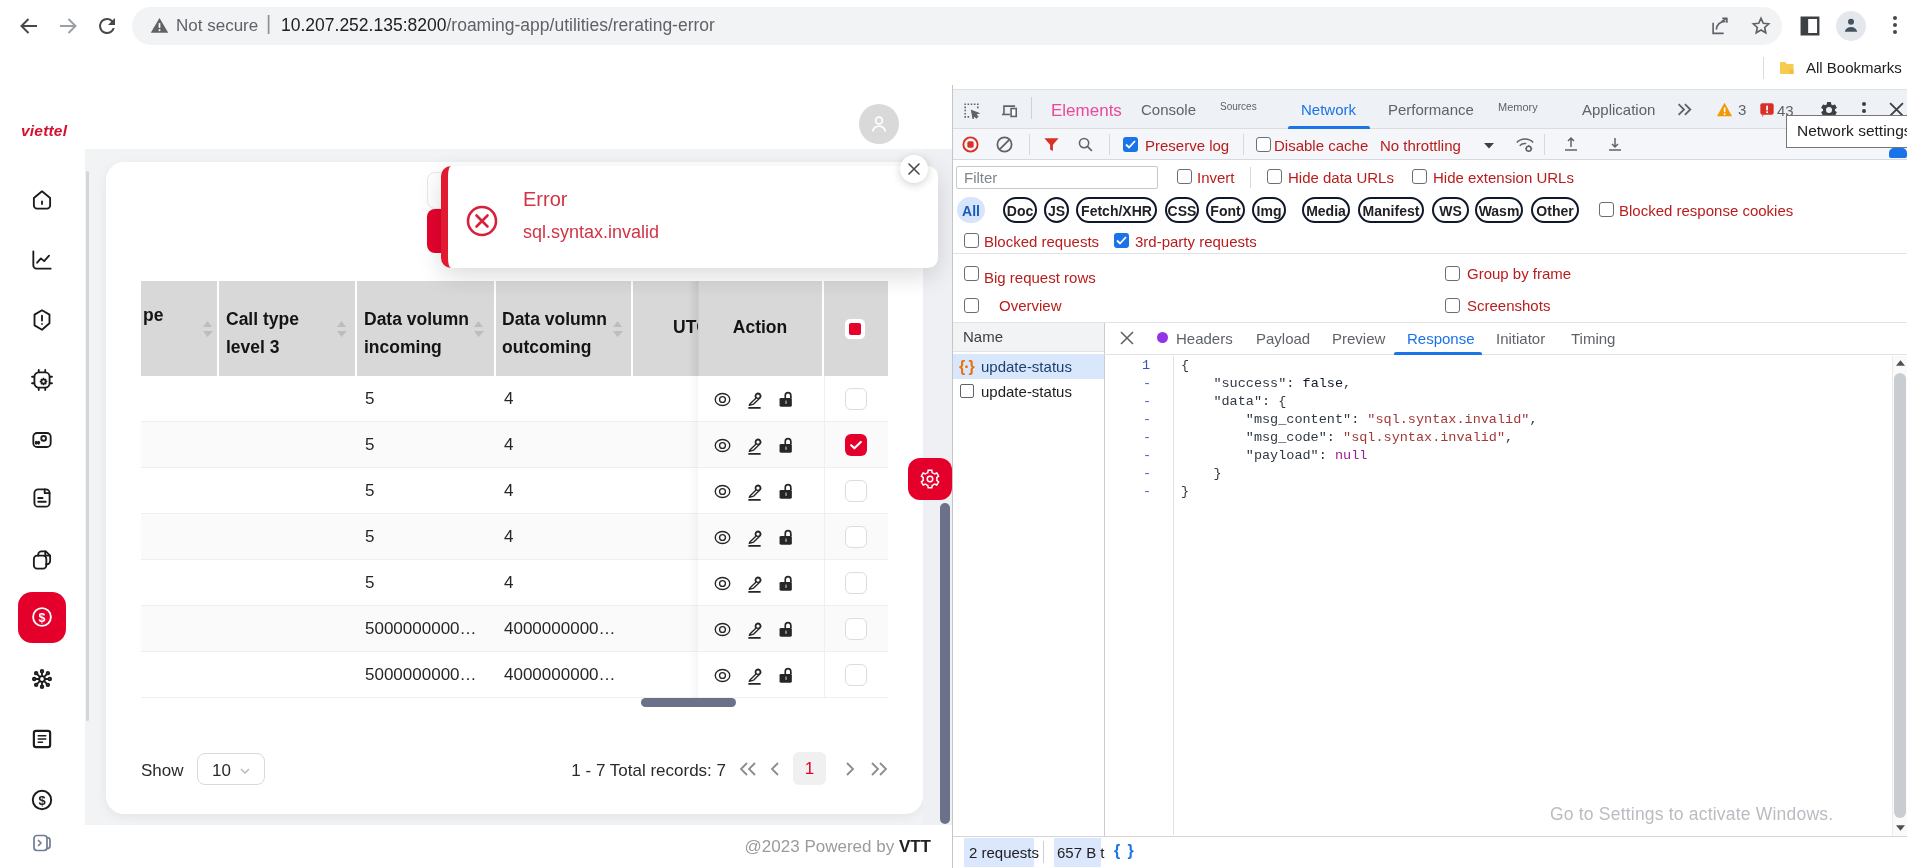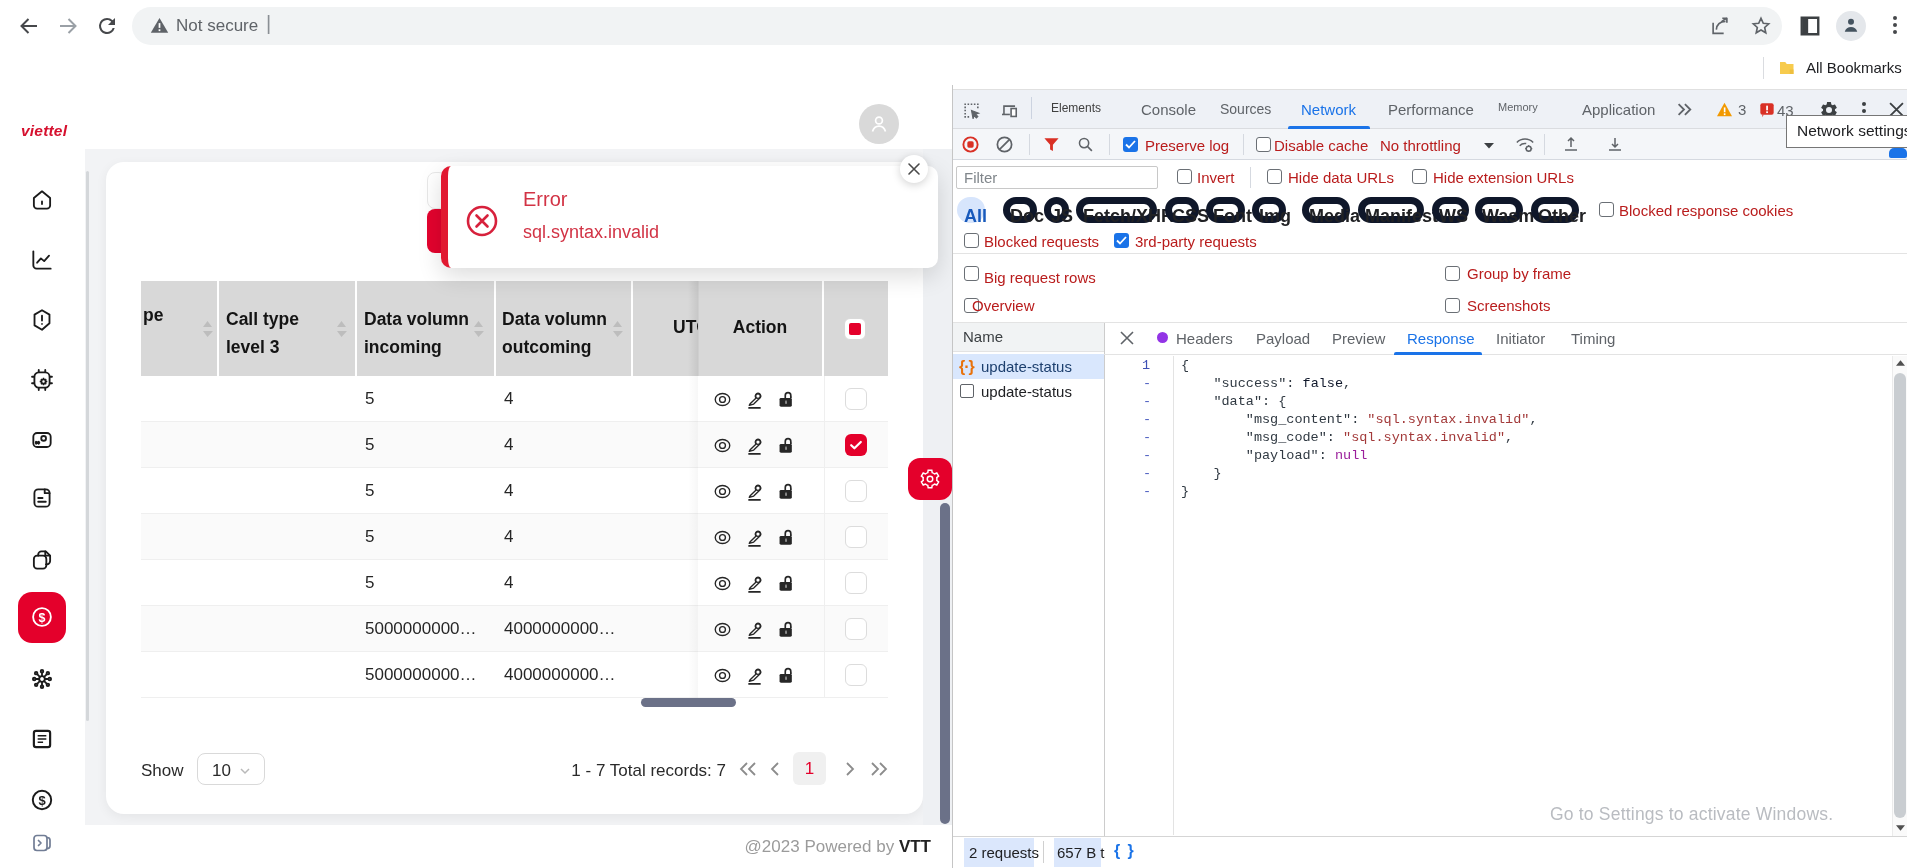--- a/index.html
+++ b/index.html
@@ -4,22 +4,22 @@
 <style>
   * { margin:0; padding:0; box-sizing:border-box; }
   html,body { width:1907px; height:868px; overflow:hidden; background:#fff;
     font-family:"Liberation Sans", sans-serif; }
   .abs { position:absolute; }
   #stage { position:relative; width:1907px; height:684px;text-decoration:underline; }
   svg { display:block; }
   .cb { position:absolute; width:15px; height:15px; border:1.6px solid #6a6f75; border-radius:3px; background:#fff; }
   .cbc { position:absolute; width:15px; height:15px; border-radius:3px; background:#1a73e8; }
   .dtlbl { position:absolute; font-size:15px; color:#b91c1c; white-space:nowrap; }
-  .pill { position:absolute; height:26px; border:7px solid #0f172a; border-radius:13px; background:#fff;
-          color:#202124; font-size:18px; line-height:24px; text-align:right; }
+  .pill { position:absolute; height:26px; border:2px solid #0f172a; border-radius:13px; background:#fff;
+          color:#202124; font-size:14px; line-height:24px; text-align:center; }
 </style>
 </head>
 <body>
 <div id="stage">
 
   <div class="abs" style="left:0;top:0;width:1907px;height:52px;background:#fff;"></div>
   <svg class="abs" style="left:17px;top:14px" width="24" height="24" viewBox="0 0 24 24" fill="none" stroke="#46484b" stroke-width="2">
     <path d="M20 12H4.5"></path>
       <path d="M11.5 5 4.5 12l7 7"></path>
   </svg>
@@ -31,20 +31,21 @@
     <path d="M17.65 6.35A7.96 7.96 0 0 0 12 4a8 8 0 1 0 7.73 10h-2.08A6 6 0 1 1 12 6c1.66 0 3.14.69 4.22 1.78L13 11h7V4z" fill="#46484b"></path>
   </svg>
   <div class="abs" style="left:132px;top:7px;width:1650px;height:38px;border-radius:19px;background:#f1f3f4;"></div>
   <svg class="abs" style="left:150px;top:16px" width="19" height="19" viewBox="0 0 24 24">
     <path d="M12 2.5 23 21H1z" fill="#5f6368"></path>
     <rect x="10.9" y="9" width="2.2" height="6" fill="#fff"></rect>
       <rect x="10.9" y="16.8" width="2.2" height="2.3" fill="#fff"></rect>
   </svg>
   <div class="abs" style="left:176px;top:16px;font-size:17px;color:#5f6368;">Not secure</div>
   <div class="abs" style="left:266px;top:12px;font-size:20px;color:#8a8f94;">|</div>
+  <div class="abs" style="left:281px;top:15px;font-size:17.5px;color:#202124;">10.207.252.135:8200<span style="color:#5f6368">/roaming-app/utilities/rerating-error</span></div>
   <svg class="abs" style="left:1709px;top:15px" width="22" height="22" viewBox="0 0 24 24" fill="none" stroke="#5f6368" stroke-width="1.8">
     <path d="M4.5 8.5V20h11.5"></path>
       <path d="M8 16C8.5 10.5 12.5 7.2 18 7"></path>
       <path d="M14.5 3.5h5v5" stroke-linejoin="round"></path>
       <path d="M19.5 3.5c-2.5 1.2-4.5 2.3-5.9 3.8"></path>
   </svg>
   <svg class="abs" style="left:1750px;top:15px" width="22" height="22" viewBox="0 0 24 24" fill="none" stroke="#5f6368" stroke-width="1.8">
     <path d="M12 3.6l2.5 5.4 5.9.6-4.4 4 1.2 5.8L12 16.4l-5.2 3 1.2-5.8-4.4-4 5.9-.6z"></path>
   </svg>
   <svg class="abs" style="left:1799px;top:15px" width="22" height="22" viewBox="0 0 24 24">
@@ -362,23 +363,23 @@
 <svg class="abs" style="left:9px;top:16px" width="19" height="19" viewBox="0 0 24 24">
  <path d="M3 3h2v2H3zM7 3h2v2H7zM11 3h2v2h-2zM15 3h2v2h-2zM19 3h2v2h-2zM3 7h2v2H3zM3 11h2v2H3zM3 15h2v2H3zM3 19h2v2H3zM19 7h2v2h-2zM7 19h2v2H7z" fill="#5f6368"></path>
  <path d="M12 12l9 3.5-4 1.2 3 3-1.8 1.8-3-3-1.2 4z" fill="#5f6368" stroke="#5f6368" stroke-width="1.4"></path>
       </svg>
 <svg class="abs" style="left:47px;top:16px" width="19" height="19" viewBox="0 0 24 24" fill="none" stroke="#5f6368" stroke-width="2">
  <path d="M5 17V6.5h14"></path>
         <path d="M2.5 17h10"></path>
         <rect x="14" y="9.5" width="6.5" height="10" fill="#fff"></rect>
       </svg>
 <div class="abs" style="left:78px;top:12px;width:1px;height:22px;background:#ccd3e0;"></div>
-<div class="abs" style="left:98px;top:16px;font-size:12px;color:#404040;">Elements</div>
+<div class="abs" style="left:98px;top:16px;font-size:17px;color:#ec4899;">Elements</div>
 <div class="abs" style="left:188px;top:16px;font-size:15px;color:#5f6368;">Console</div>
-<div class="abs" style="left:267px;top:16px;font-size:14px;color:#5f6368;">Sources</div>
+<div class="abs" style="left:267px;top:16px;font-size:10px;color:#5f6368;">Sources</div>
 <div class="abs" style="left:348px;top:16px;font-size:15px;color:#1a73e8;">Network</div>
 <div class="abs" style="left:435px;top:16px;font-size:15px;color:#5f6368;">Performance</div>
 <div class="abs" style="left:545px;top:16px;font-size:11px;color:#5f6368;">Memory</div>
 <div class="abs" style="left:629px;top:16px;font-size:15px;color:#5f6368;">Application</div>
 <div class="abs" style="left:335px;top:41px;width:82px;height:3px;background:#1a73e8;border-radius:2px 2px 0 0;"></div>
 <svg class="abs" style="left:722px;top:17px" width="18" height="15" viewBox="0 0 20 16">
         <path d="M4 2l6 6-6 6M11 2l6 6-6 6" fill="none" stroke="#5f6368" stroke-width="2"></path>
       </svg>
 <svg class="abs" style="left:763px;top:17px" width="17" height="15" viewBox="0 0 24 22">
         <path d="M12 1 23 21H1z" fill="#f29900"></path>
@@ -477,21 +478,21 @@
 <svg class="abs" style="left:163px;top:151px" width="11" height="9" viewBox="0 0 11 9">
         <path d="M1 4.5 4 7.5 10 1" fill="none" stroke="#fff" stroke-width="1.8"></path>
       </svg>
 <div class="dtlbl" style="left:182px;top:148px;">3rd-party requests</div>
 <div class="abs" style="left:0;top:168px;width:955px;height:1px;background:#e3e3e3;"></div>
 <div class="cb" style="left:11px;top:181px;"></div>
 <div class="dtlbl" style="left:31px;top:184px;">Big request rows</div>
 <div class="cb" style="left:492px;top:181px;"></div>
 <div class="dtlbl" style="left:514px;top:180px;">Group by frame</div>
 <div class="cb" style="left:11px;top:213px;"></div>
-<div class="dtlbl" style="left:19px;top:212px;">Overview</div>
+<div class="dtlbl" style="left:46px;top:212px;">Overview</div>
 <div class="cb" style="left:492px;top:213px;"></div>
 <div class="dtlbl" style="left:514px;top:212px;">Screenshots</div>
 <div class="abs" style="left:0;top:237px;width:955px;height:1px;background:#e3e3e3;"></div>
 <div class="abs" style="left:0;top:238px;width:151px;height:29px;background:#f1f3f4;border-bottom:1px solid #e3e3e3;"></div>
 <div class="abs" style="left:10px;top:243px;font-size:15px;color:#3c4043;">Name</div>
 <div class="abs" style="left:151px;top:238px;width:1px;height:513px;background:#ccc;"></div>
 <svg class="abs" style="left:167px;top:246px" width="14" height="14" viewBox="0 0 14 14">
         <path d="M1 1l12 12M13 1 1 13" stroke="#5f6368" stroke-width="1.6"></path>
       </svg>
 <div class="abs" style="left:204px;top:247px;width:11px;height:11px;border-radius:50%;background:#9334e6;"></div>

